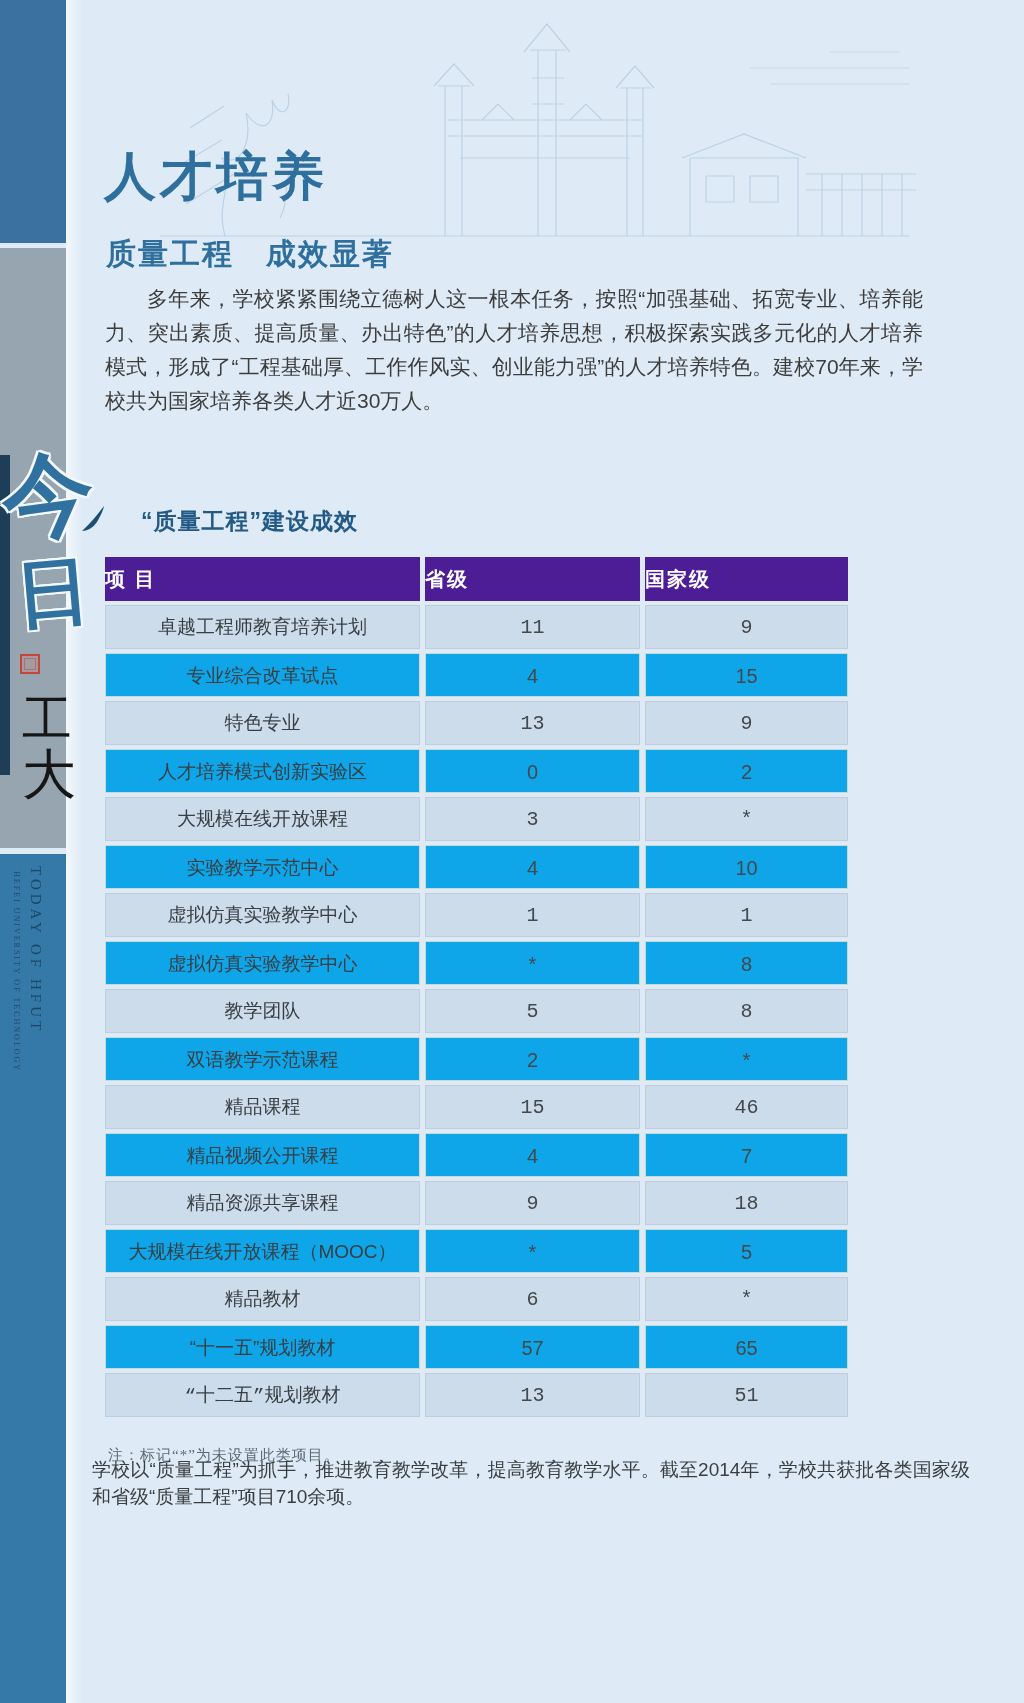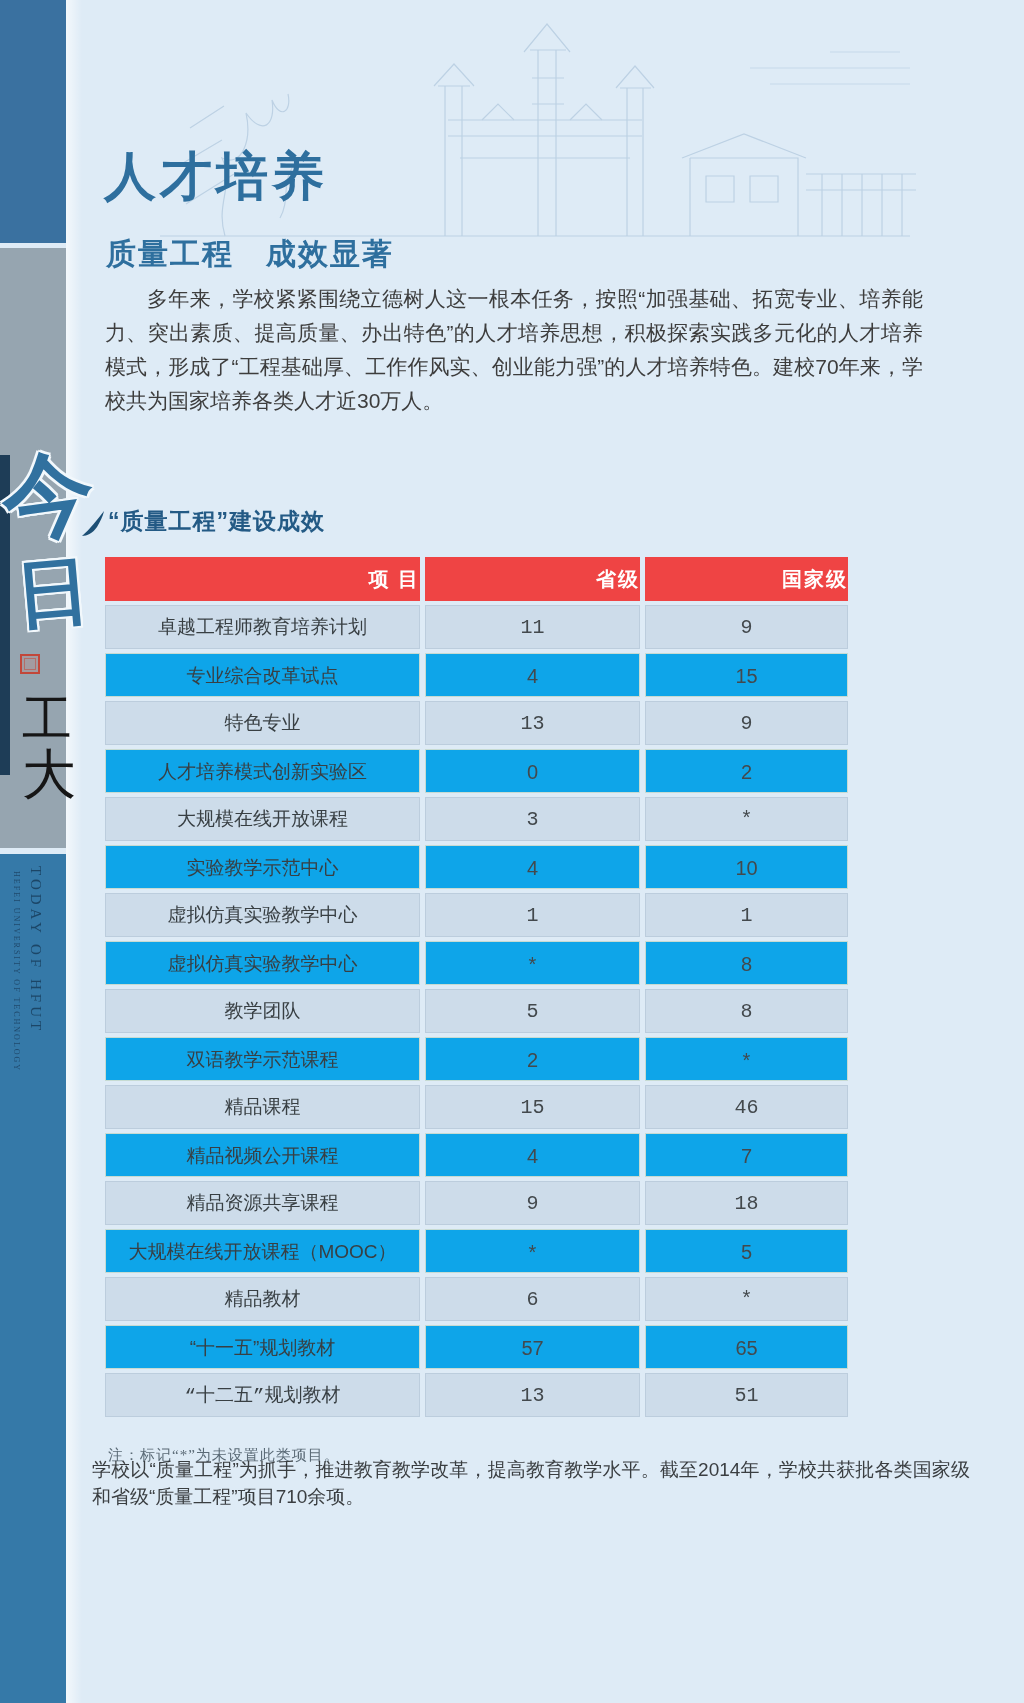--- a/index.html
+++ b/index.html
@@ -41,29 +41,29 @@
   .sketch { position:absolute; left:130px; top:8px; opacity:.75; }
 
   
   .page-title { position:absolute; left:104px; top:142px; margin:0;
     font-size:52px; font-weight:bold; letter-spacing:4px; color:#2e6f9e; }
   .page-subtitle { position:absolute; left:106px; top:234px; margin:0;
     font-size:30px; font-weight:bold; letter-spacing:2px; color:#2e6f9e; }
   .intro { position:absolute; left:105px; top:282px; width:818px; margin:0;
     font-size:21px; line-height:34px; color:#3d3d3d; text-indent:2em; text-align:justify; }
 
-  .section-head { position:absolute; left:82px; top:506px; display:flex; align-items:flex-end; }
+  .section-head { position:absolute; left:82px; top:506px; display:flex; align-items:flex-start;gap:33px; }
   .brush-icon { width:22px; height:26px; margin-right:4px; }
   .section-title { margin:0; font-size:23px; font-weight:bold; color:#235a85; letter-spacing:1px; }
 
   
   .qtable { position:absolute; left:105px; top:557px; width:743px; }
   .tr { display:grid; grid-template-columns:315px 215px 203px; column-gap:5px; margin-bottom:4px; }
   .tr:last-child { margin-bottom:0; }
-  .th { height:44px; line-height:44px; background:#ef4444; color:#ffffff; text-align:right;
+  .th { height:44px; line-height:44px; background:#4c1d95; color:#ffffff; text-align:left;
     font-weight:bold; font-size:20px; letter-spacing:2px; }
   .td { height:44px; line-height:44px; text-align:center; font-size:19px; color:#383f43; box-sizing:border-box; }
   .tr.alt-a .td { background:#cddcea; border:1px solid #bccddd;font-family:Liberation Mono, monospace; }
   .tr.alt-b .td { background:#0ea5e9; border:1px solid #c7dbd2; }
   .td.num { font-size:20px; color:#43494d; }
 
   
   .note { position:absolute; left:92px; top:1430px; margin:16px; width:860px;
     font-family:"Liberation Serif", serif; font-size:15px; letter-spacing:1px; color:#5a6a76; }
   .closing { position:absolute; left:92px; top:1456px; margin:0; width:878px;

